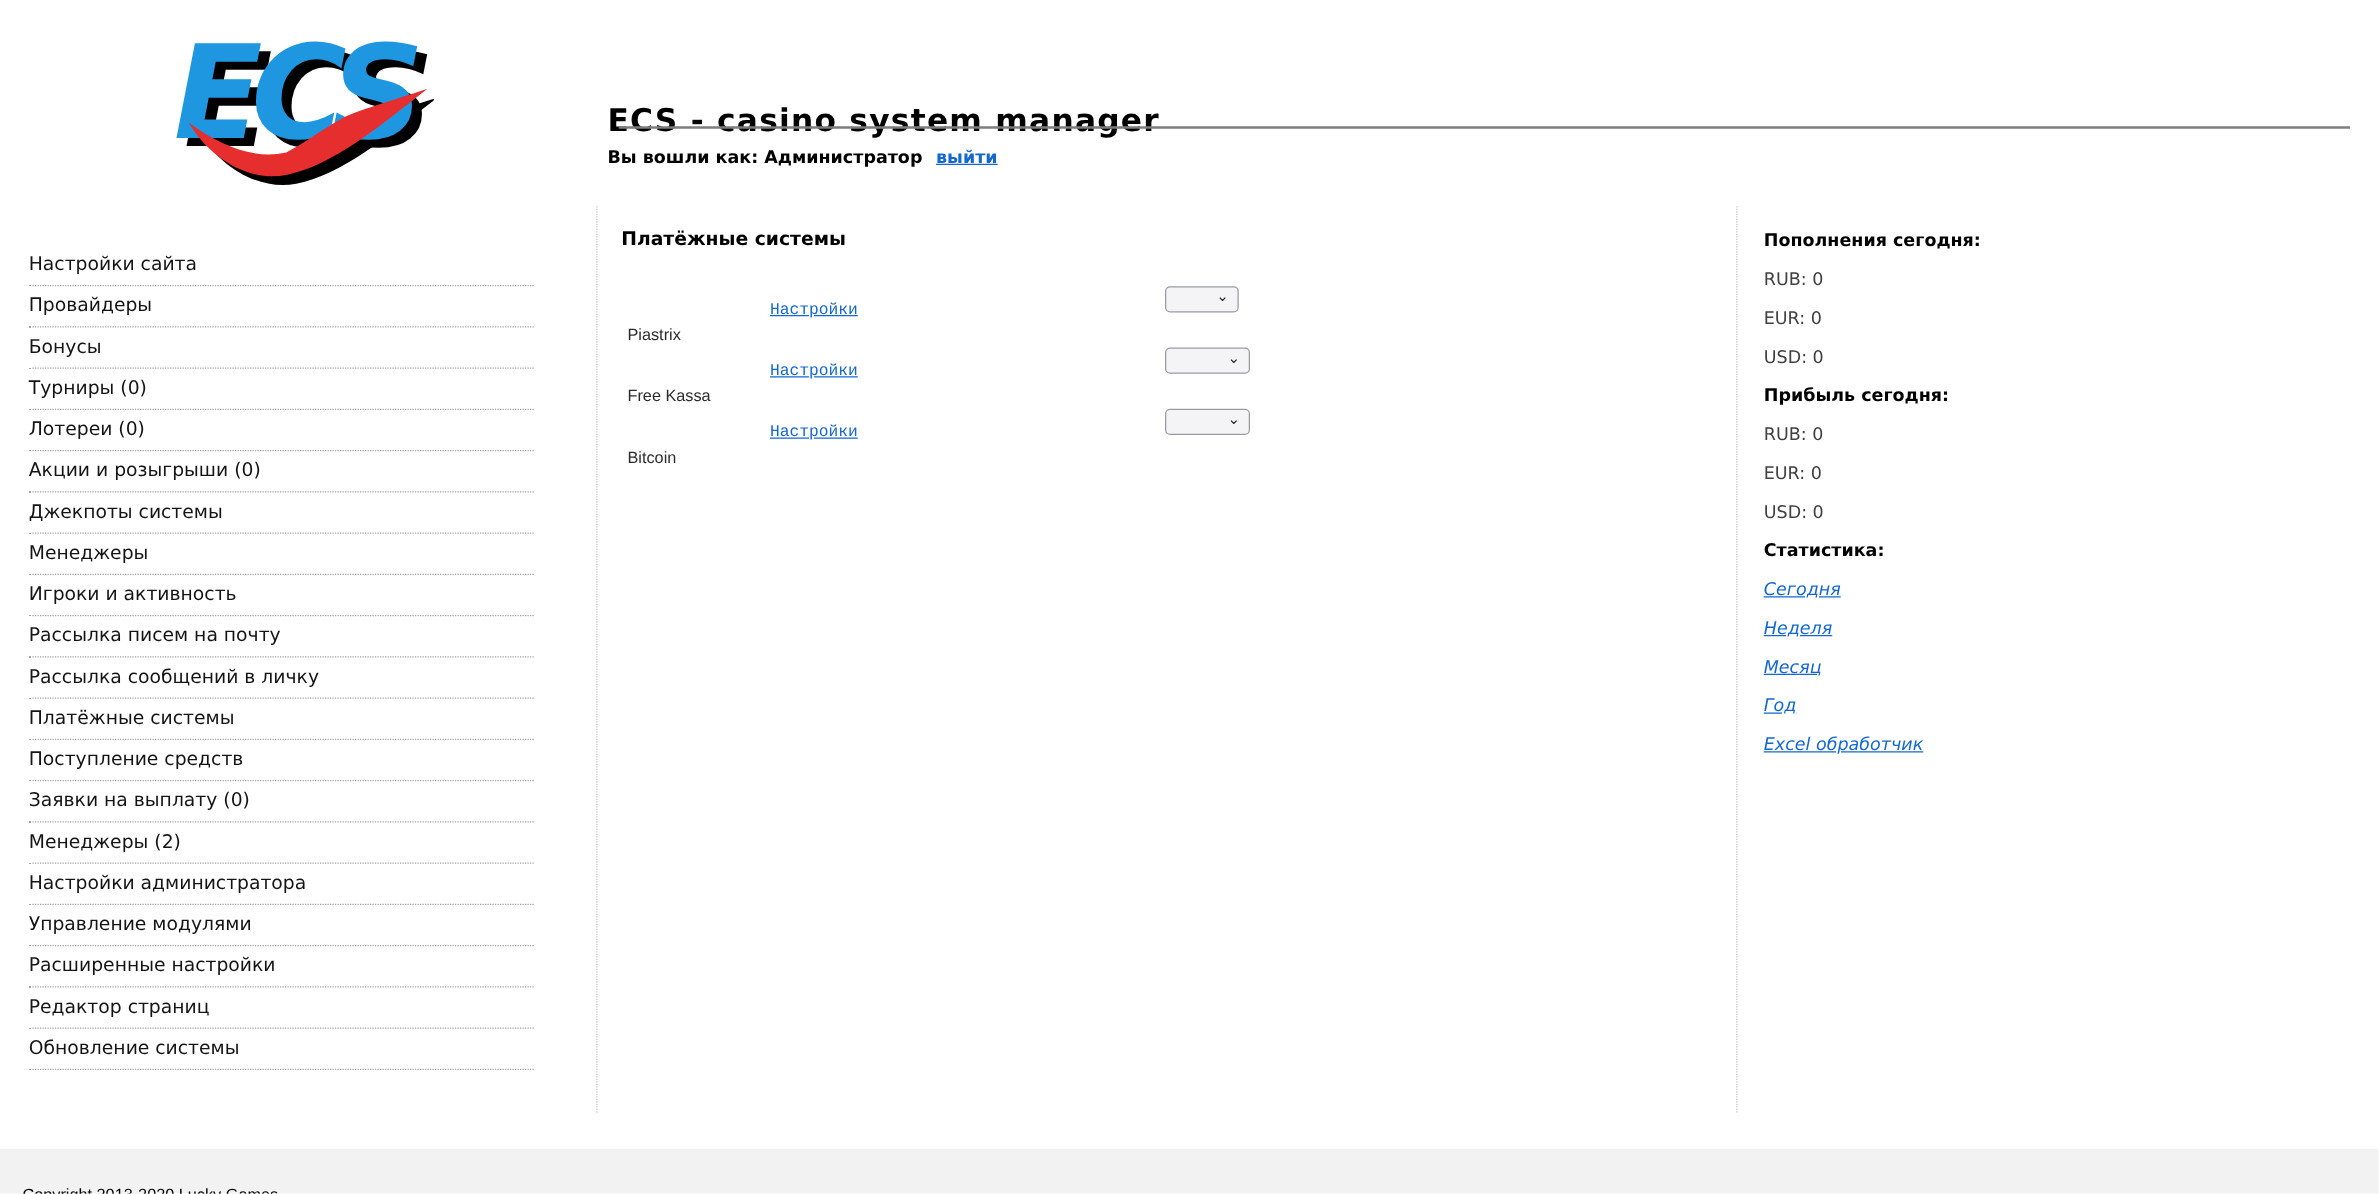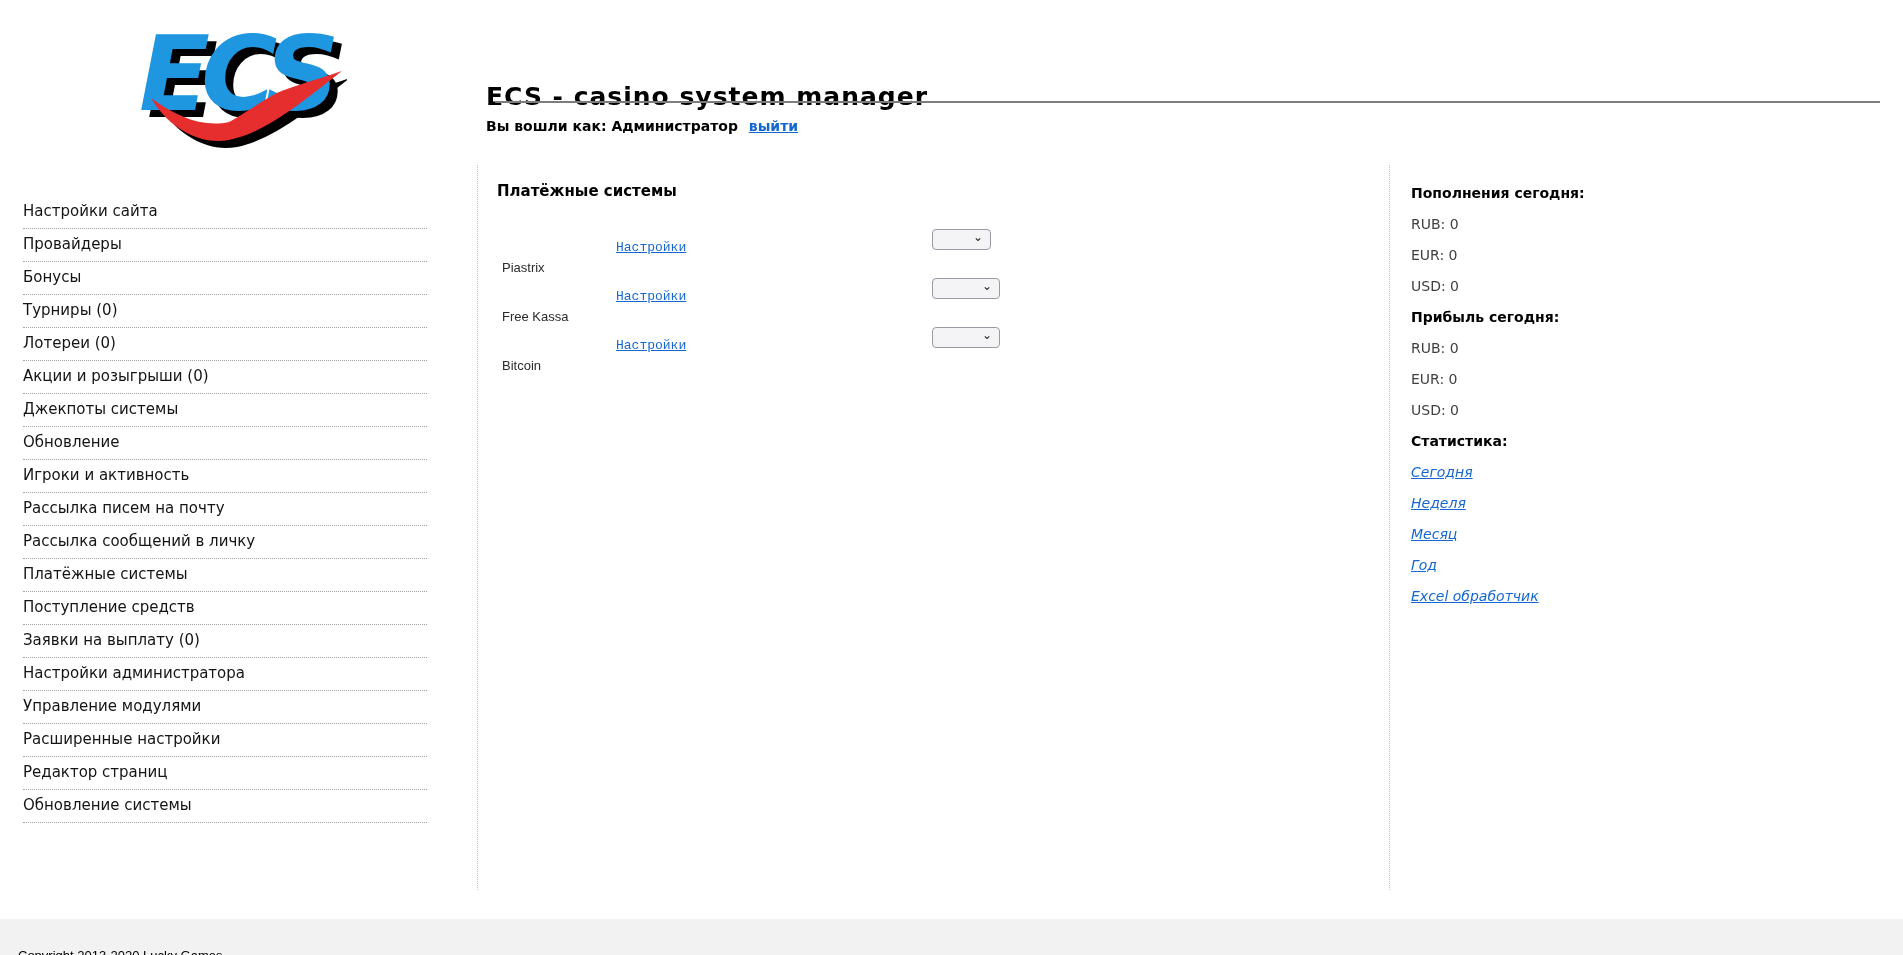--- a/index.html
+++ b/index.html
@@ -94,27 +94,28 @@
 
 <div class="sidebar">
 
 <div class="side-item">Настройки сайта</div>
     <div class="side-item">Провайдеры</div>
     <div class="side-item">Бонусы</div>
     <div class="side-item">Турниры (0)</div>
     <div class="side-item">Лотереи (0)</div>
     <div class="side-item">Акции и розыгрыши (0)</div>
     <div class="side-item">Джекпоты системы</div>
-    <div class="side-item">Обновление</div>
+    <div class="side-item">Менеджеры</div>
     <div class="side-item">Игроки и активность</div>
     <div class="side-item">Рассылка писем на почту</div>
     <div class="side-item">Рассылка сообщений в личку</div>
     <div class="side-item">Платёжные системы</div>
     <div class="side-item">Поступление средств</div>
     <div class="side-item">Заявки на выплату (0)</div>
+    <div class="side-item">Менеджеры (2)</div>
     <div class="side-item">Настройки администратора</div>
     <div class="side-item">Управление модулями</div>
     <div class="side-item">Расширенные настройки</div>
     <div class="side-item">Редактор страниц</div>
     <div class="side-item">Обновление системы</div>
   </div>
 
 <div class="vdiv left"></div>
 <div class="vdiv right"></div>
 

